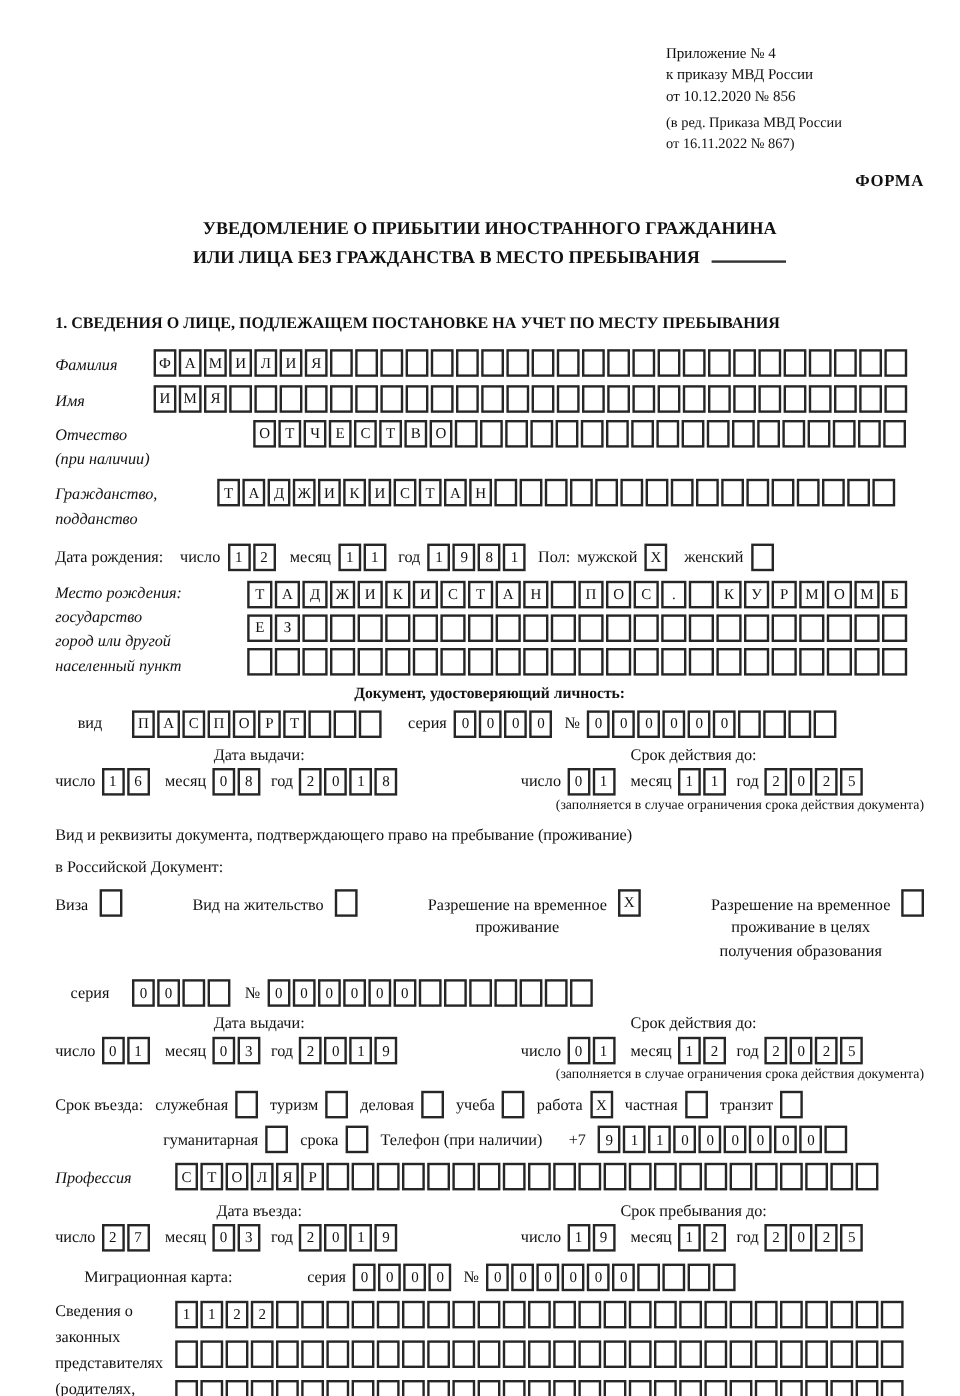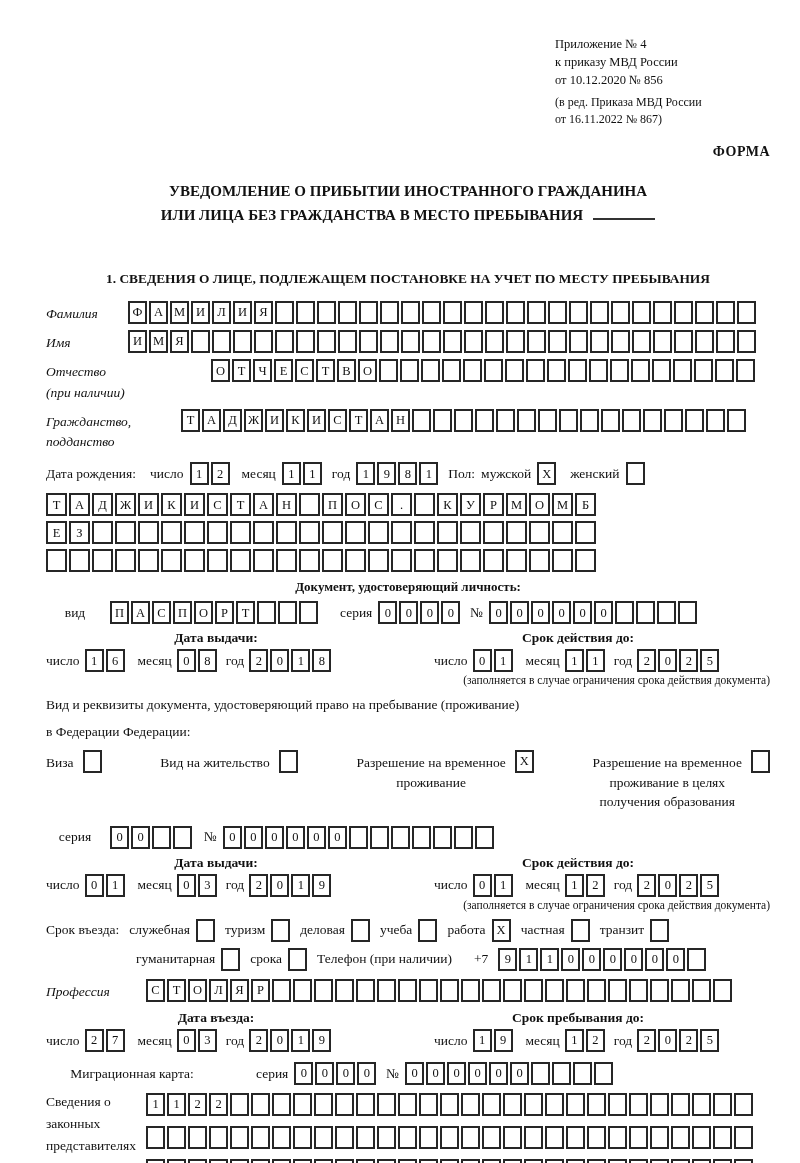--- a/index.html
+++ b/index.html
@@ -9,41 +9,41 @@
     font-family:"Liberation Serif","DejaVu Serif",serif;
     color:#111;font-size:13.5px;background:#fff;
   }
   
   .appendix{width:215px;margin-left:auto;font-size:12.5px;line-height:1.42;}
   .appendix .small{font-size:12px;margin-top:5px;}
   .forma{text-align:right;font-weight:bold;font-size:14px;margin-top:16px;letter-spacing:.5px;}
   
   .title{text-align:center;font-weight:bold;font-size:15px;margin-top:20px;line-height:1.55;}
   .blank{display:inline-block;width:62px;border-bottom:2.5px solid #333;margin-left:10px;height:.9em;}
-  .sect{font-weight:bold;font-size:13.4px;margin-top:44px;margin-bottom:14px;text-align:center;}
+  .sect{font-weight:bold;font-size:13.4px;margin-top:34px;margin-bottom:14px;}
   
   .frow{display:flex;align-items:flex-start;margin-bottom:6px;}
   .flabel{flex:none;padding-top:3px;line-height:1.5;font-style:italic;}
   .w82{width:82px}.w165{width:165px}.w135{width:135px}.w160{width:160px}
   .w100{width:100px}.w170{width:172px}.w60{width:58px}
   .cells{display:flex;gap:2px;flex-wrap:nowrap;}
   .cell{
     flex:none;width:19px;height:23px;border:2px solid #262626;box-sizing:border-box;
     display:inline-flex;align-items:center;justify-content:center;
     font-size:12.5px;line-height:1;background:#fff;
   }
   .wide .cell{width:21px;}
   .inrow{display:flex;align-items:center;gap:6px;margin-bottom:6px;}
   .lbl{white-space:nowrap;text-align:center;}
   .stack .cells{margin-bottom:5px;}
   
   .dates{display:flex;margin:2px 0 2px;}
   .dcol1{width:340px;}
   .dcol2{flex:1;}
-  .dhead{font-weight:bold;text-align:center;margin-bottom:3px;}
+  .dhead{font-weight:normal;text-align:center;margin-bottom:3px;}
   .drow{display:flex;align-items:center;gap:5px;}
   .note{font-size:11.5px;text-align:right;margin:2px 0 8px;}
   .ctr-bold{text-align:center;font-weight:bold;font-size:13px;margin:2px 0 6px;}
   .intro{margin:4px 0 2px;line-height:1.7;}
   
   .opts{display:flex;align-items:flex-start;margin:6px 0 14px;justify-content:space-between;}
   .opt{display:flex;align-items:flex-start;gap:9px;}
   .olbl{text-align:center;line-height:1.45;padding-top:3px;}
   
   .pair{display:flex;align-items:center;gap:6px;}
@@ -231,20 +231,21 @@
     <span class="cells">
         <span class="cell">X</span>
       </span>
     <span class="lbl" style="margin-left:8px">женский</span>
     <span class="cells">
         <span class="cell"></span>
       </span>
   </div>
 
   <div class="frow" style="margin-top:8px;margin-bottom:2px">
+    <span class="flabel w160" style="padding-top:0">Место рождения:<br>государство<br>город или другой<br>населенный пункт</span>
     <span class="stack">
       <span class="cells wide">
           <span class="cell">Т</span>
           <span class="cell">А</span>
           <span class="cell">Д</span>
           <span class="cell">Ж</span>
           <span class="cell">И</span>
           <span class="cell">К</span>
           <span class="cell">И</span>
           <span class="cell">С</span>
@@ -398,22 +399,22 @@
             <span class="cell">2</span>
             <span class="cell">0</span>
             <span class="cell">2</span>
             <span class="cell">5</span>
           </span>
       </div>
     </div>
   </div>
   <div class="note">(заполняется в случае ограничения срока действия документа)</div>
 
-  <div class="intro">Вид и реквизиты документа, удостоверяющий право на пребывание (проживание)</div>
-  <div class="intro">в Федерации Федерации:</div>
+  <div class="intro">Вид и реквизиты документа, подтверждающего право на пребывание (проживание)</div>
+  <div class="intro">в Российской Документ:</div>
 
   <div class="opts">
     <span class="opt">
       <span class="olbl">Виза</span>
       <span class="cells">
           <span class="cell"></span>
         </span>
     </span>
     <span class="opt">
       <span class="olbl">Вид на жительство</span>

